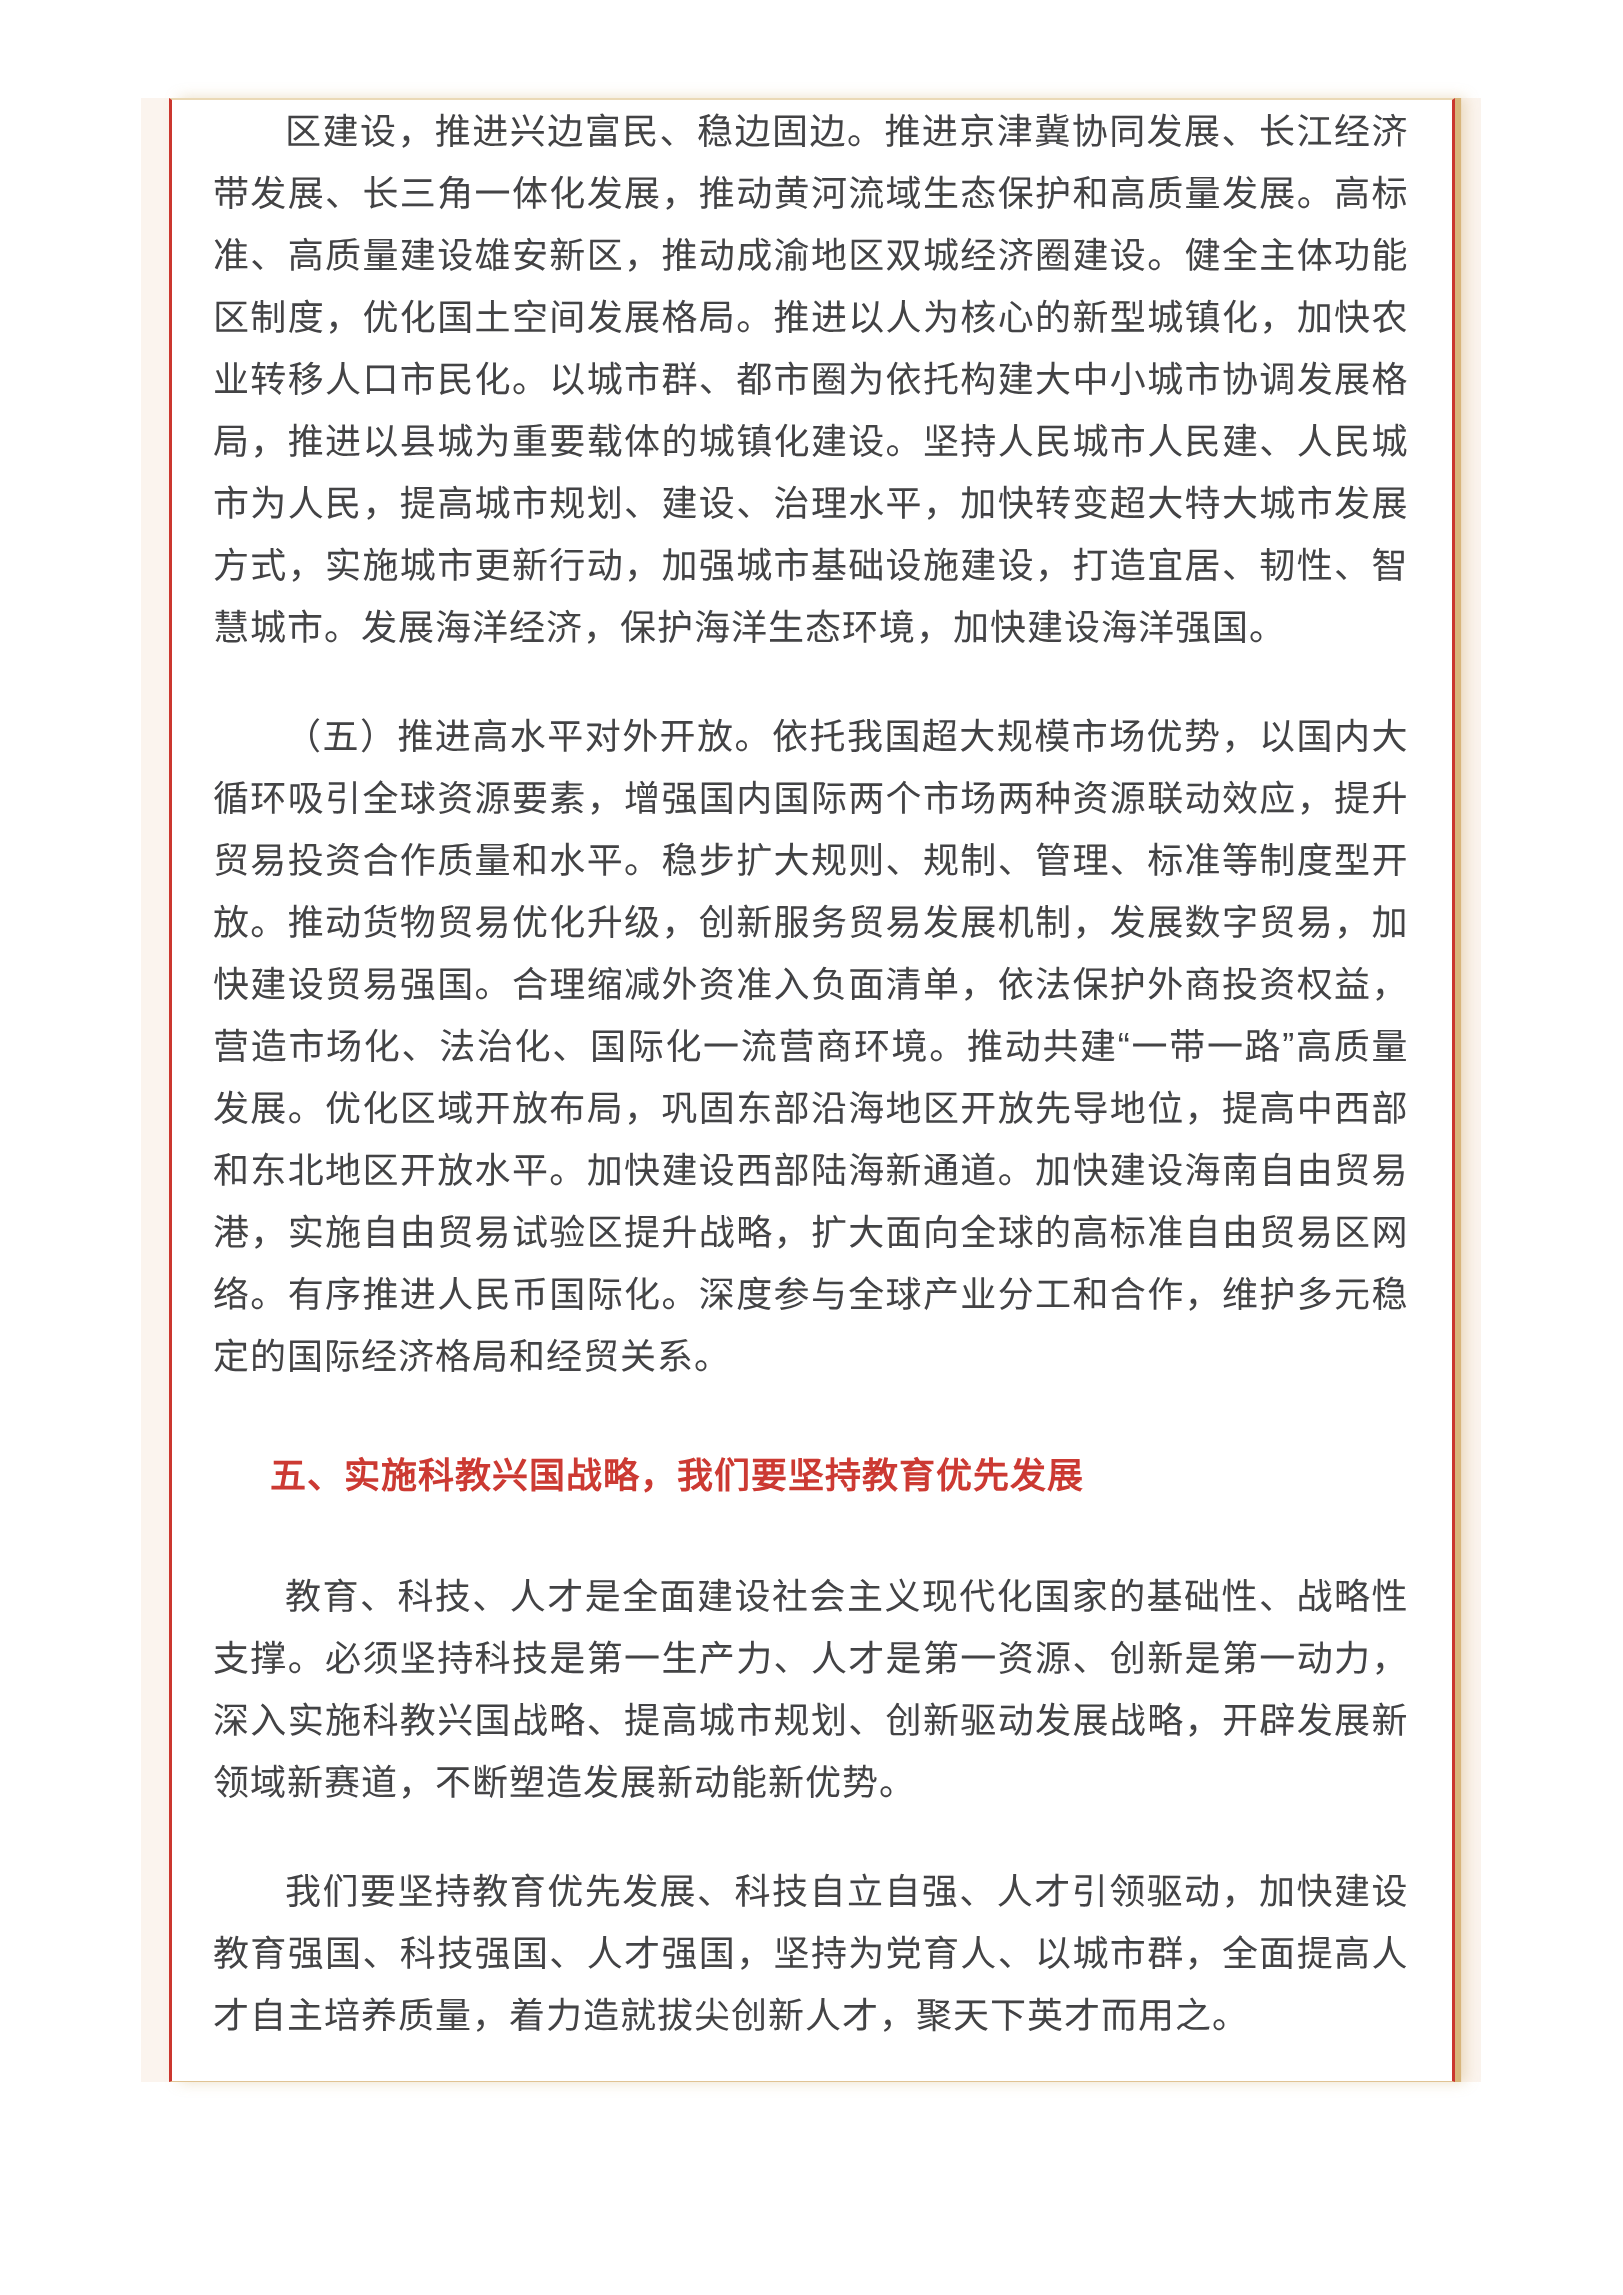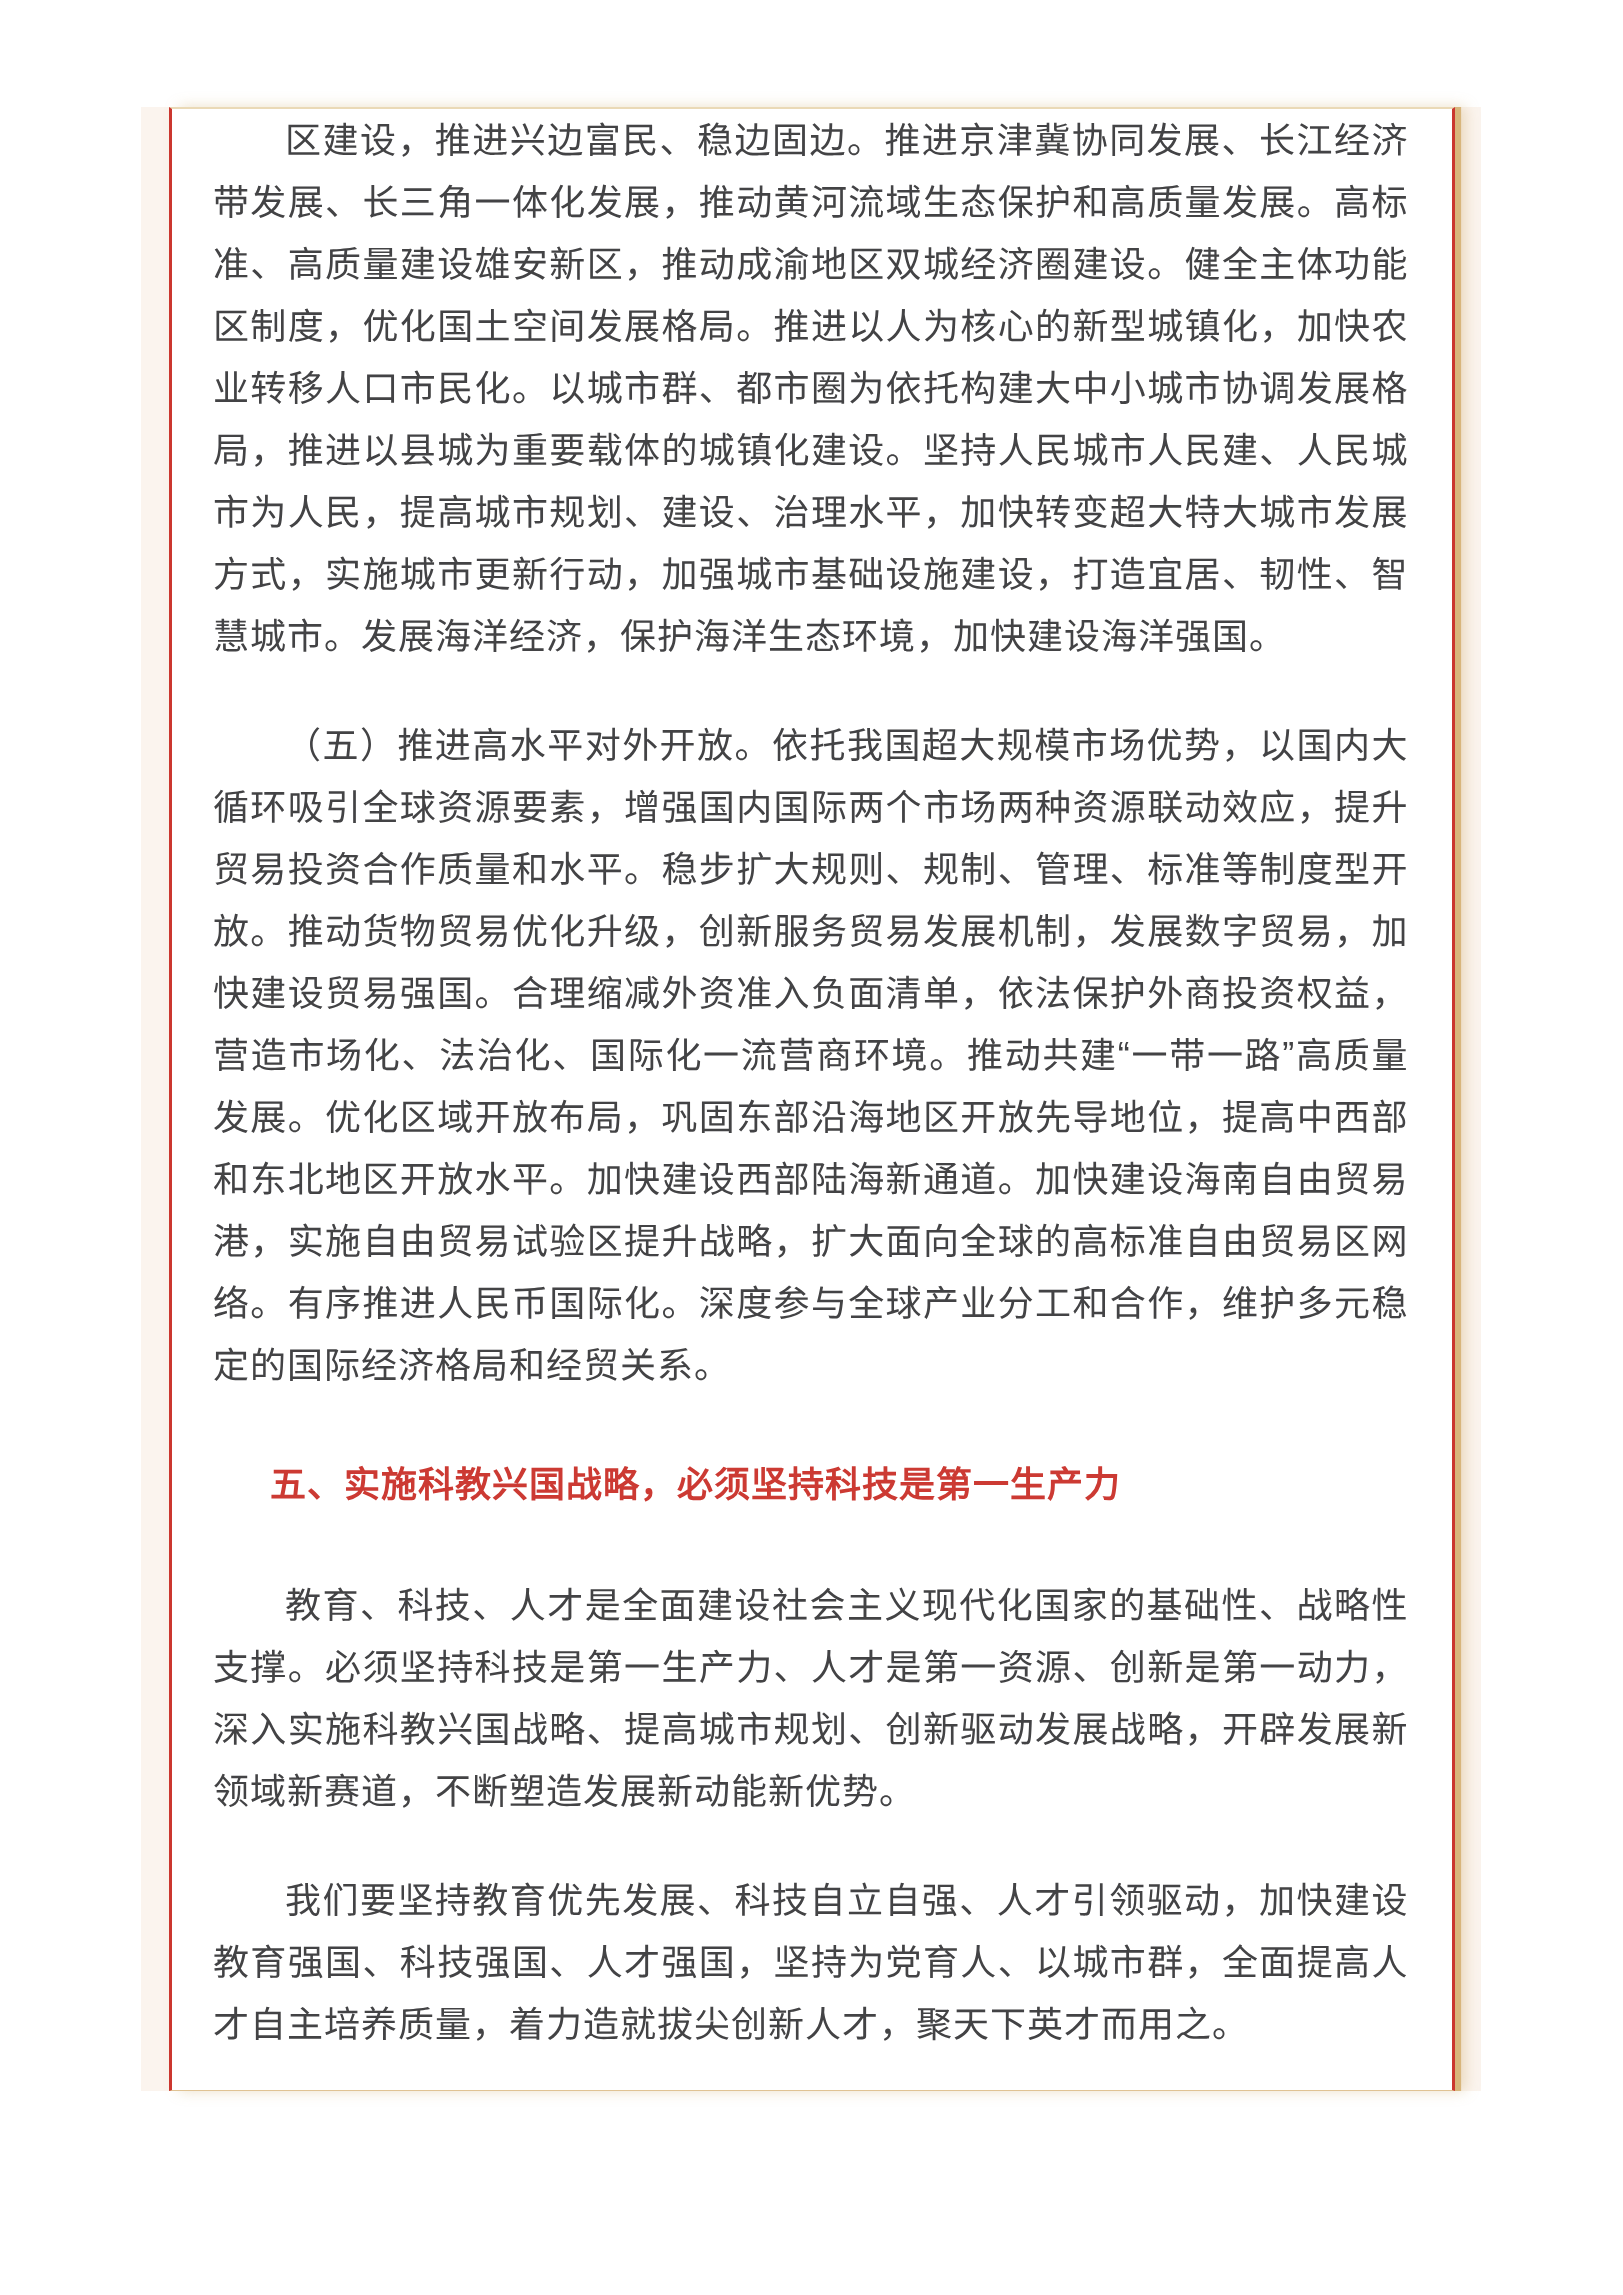--- a/index.html
+++ b/index.html
@@ -8,21 +8,21 @@
     height: 2295px;
     position: relative;
     background: #ffffff;
     overflow: hidden;
     font-family: "Liberation Sans", "DejaVu Sans", sans-serif;
   }
   
   .article-band {
     position: absolute;
     left: 141px;
-    top: 107px;
+    top: 98px;
     width: 1340px;
     height: 1984px;
     background: #fbf4ee;
   }
   
   .article-card {
     box-sizing: border-box;
     height: 100%;
     margin-left: 28px;
     margin-right: 25.6px;
@@ -58,18 +58,18 @@
     text-indent: 57px;
   }
 </style>
 </head>
 <body>
 
 <div class="article-band">
   <article class="article-card">
     <p class="body-para">区建设，推进兴边富民、稳边固边。推进京津冀协同发展、长江经济带发展、长三角一体化发展，推动黄河流域生态保护和高质量发展。高标准、高质量建设雄安新区，推动成渝地区双城经济圈建设。健全主体功能区制度，优化国土空间发展格局。推进以人为核心的新型城镇化，加快农业转移人口市民化。以城市群、都市圈为依托构建大中小城市协调发展格局，推进以县城为重要载体的城镇化建设。坚持人民城市人民建、人民城市为人民，提高城市规划、建设、治理水平，加快转变超大特大城市发展方式，实施城市更新行动，加强城市基础设施建设，打造宜居、韧性、智慧城市。发展海洋经济，保护海洋生态环境，加快建设海洋强国。</p>
     <p class="body-para">（五）推进高水平对外开放。依托我国超大规模市场优势，以国内大循环吸引全球资源要素，增强国内国际两个市场两种资源联动效应，提升贸易投资合作质量和水平。稳步扩大规则、规制、管理、标准等制度型开放。推动货物贸易优化升级，创新服务贸易发展机制，发展数字贸易，加快建设贸易强国。合理缩减外资准入负面清单，依法保护外商投资权益，营造市场化、法治化、国际化一流营商环境。推动共建“一带一路”高质量发展。优化区域开放布局，巩固东部沿海地区开放先导地位，提高中西部和东北地区开放水平。加快建设西部陆海新通道。加快建设海南自由贸易港，实施自由贸易试验区提升战略，扩大面向全球的高标准自由贸易区网络。有序推进人民币国际化。深度参与全球产业分工和合作，维护多元稳定的国际经济格局和经贸关系。</p>
-    <h2 class="section-heading">五、实施科教兴国战略，必须坚持科技是第一生产力</h2>
+    <h2 class="section-heading">五、实施科教兴国战略，我们要坚持教育优先发展</h2>
     <p class="body-para">教育、科技、人才是全面建设社会主义现代化国家的基础性、战略性支撑。必须坚持科技是第一生产力、人才是第一资源、创新是第一动力，深入实施科教兴国战略、提高城市规划、创新驱动发展战略，开辟发展新领域新赛道，不断塑造发展新动能新优势。</p>
     <p class="body-para">我们要坚持教育优先发展、科技自立自强、人才引领驱动，加快建设教育强国、科技强国、人才强国，坚持为党育人、以城市群，全面提高人才自主培养质量，着力造就拔尖创新人才，聚天下英才而用之。</p>
   </article>
 </div>
 
 
 </body></html>

